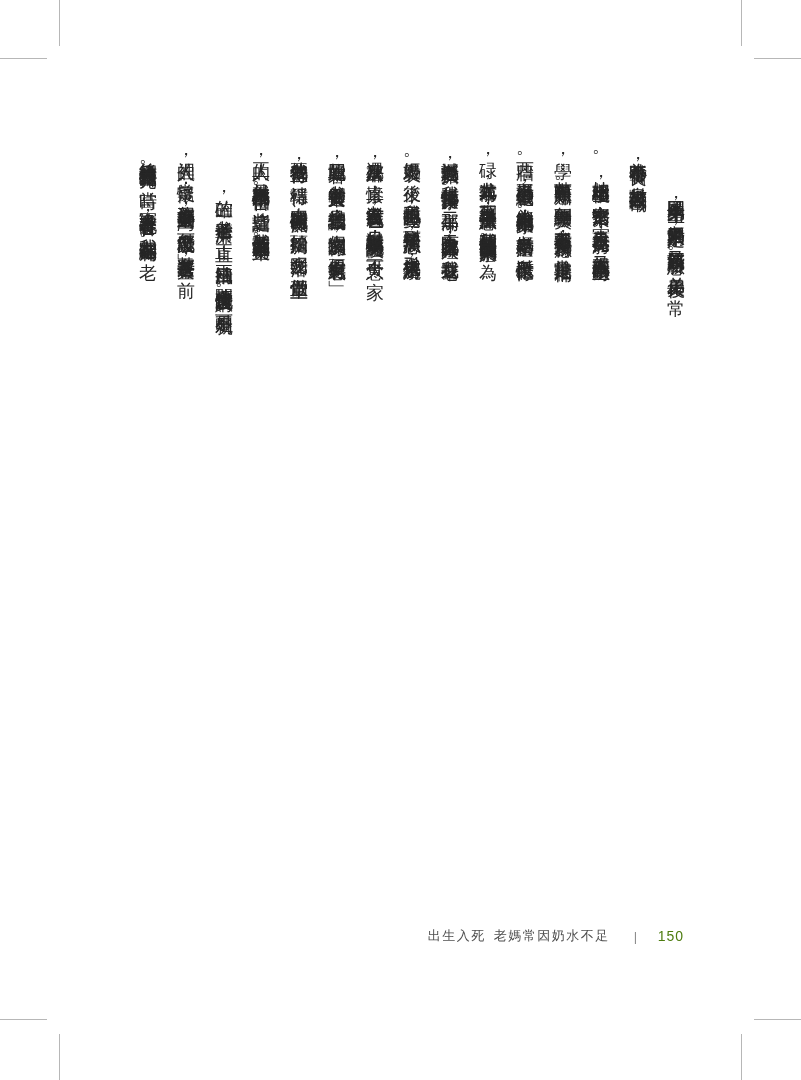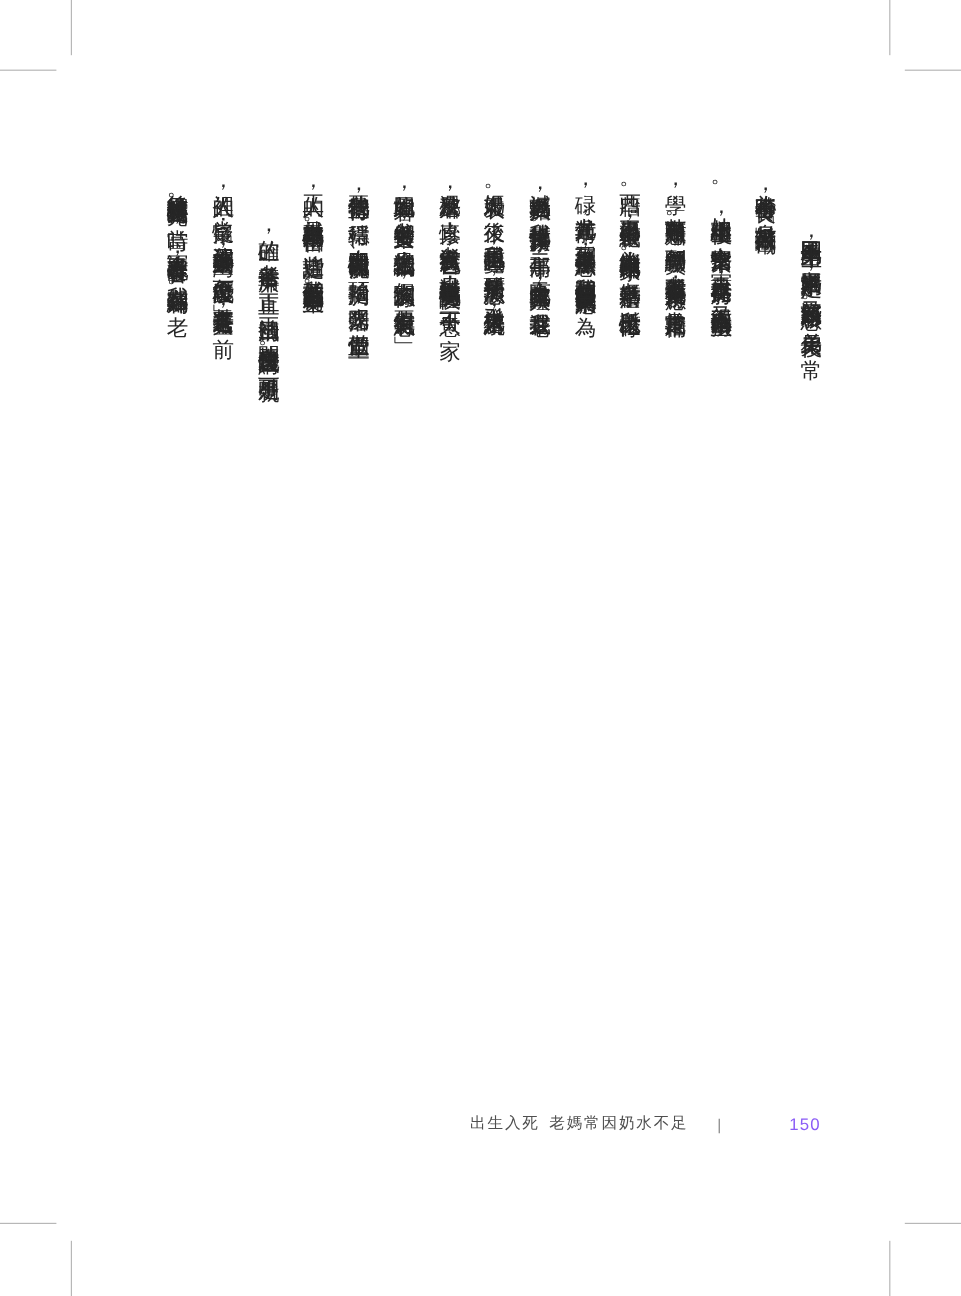--- a/index.html
+++ b/index.html
@@ -32,29 +32,29 @@
     white-space: nowrap;
     overflow: visible;
   }
 
   
   #footer {
     position: absolute;
     top: 927px;
     right: 117px;
     display: flex;
-    align-items: flex-end;
+    align-items: center;
     font-family: "Liberation Sans", "DejaVu Sans", sans-serif;
     font-size: 13px;
     color: #4f4f4f;
     letter-spacing: 1.5px;
   }
   #footer .sect { margin-right: 8px; }
   #footer .sep  { margin: 0 19px 0 24px; color: #8b8b8b; font-size: 13px; }
-  #footer .pnum { font-size: 14px; letter-spacing: 1px; color: #8b5cf6; margin-left: 36px; }
+  #footer .pnum { font-size: 14px; letter-spacing: 1px; color: #4d7c0f; }
 </style>
 </head>
 <body>
 
 <div id="page">
 
   <div class="crop v" style="left:59px;  top:0;"></div>
   <div class="crop h" style="left:0;     top:58px;"></div>
   <div class="crop v" style="left:741px; top:0;"></div>
   <div class="crop h" style="right:0;    top:58px;"></div>

